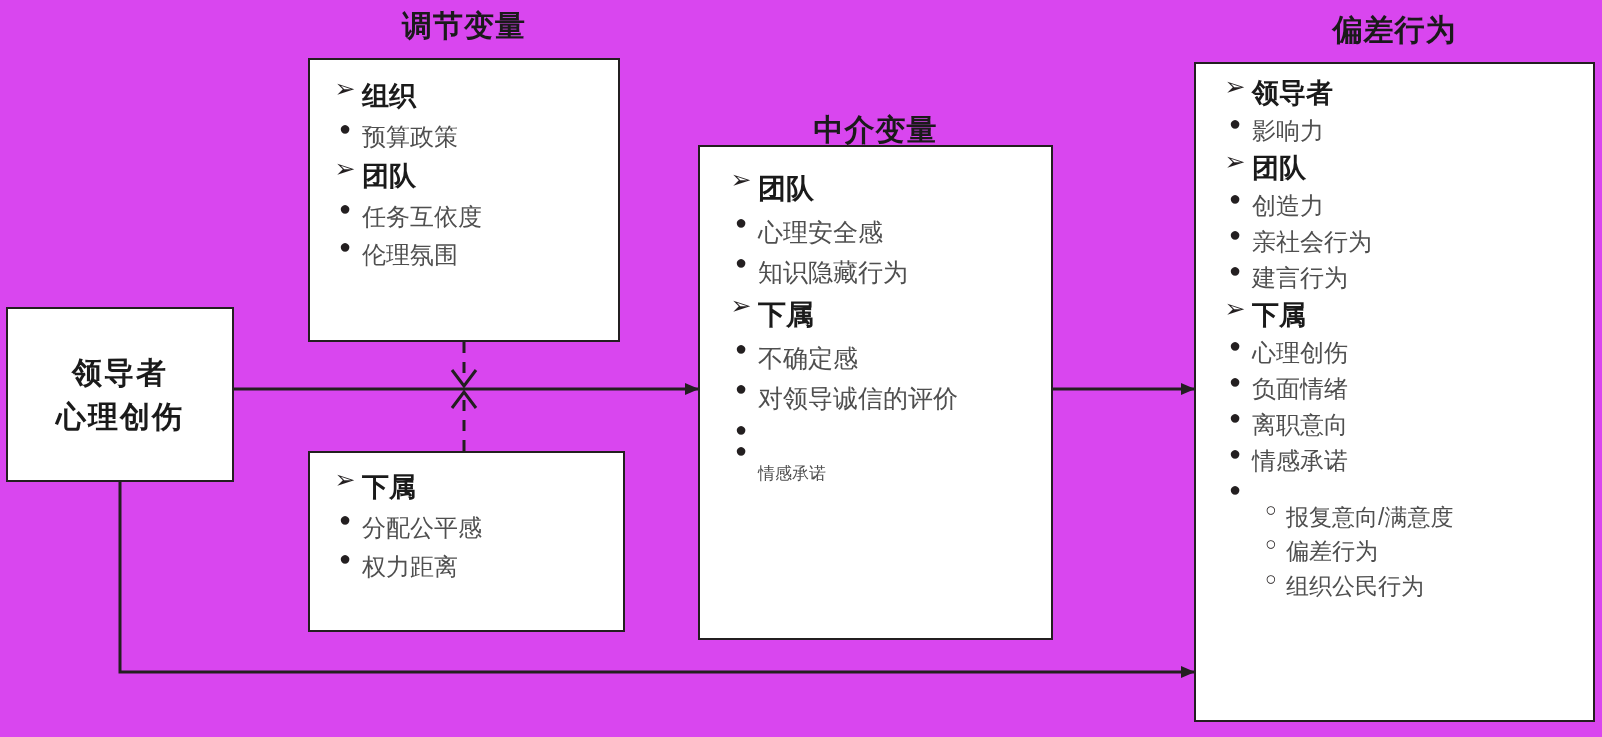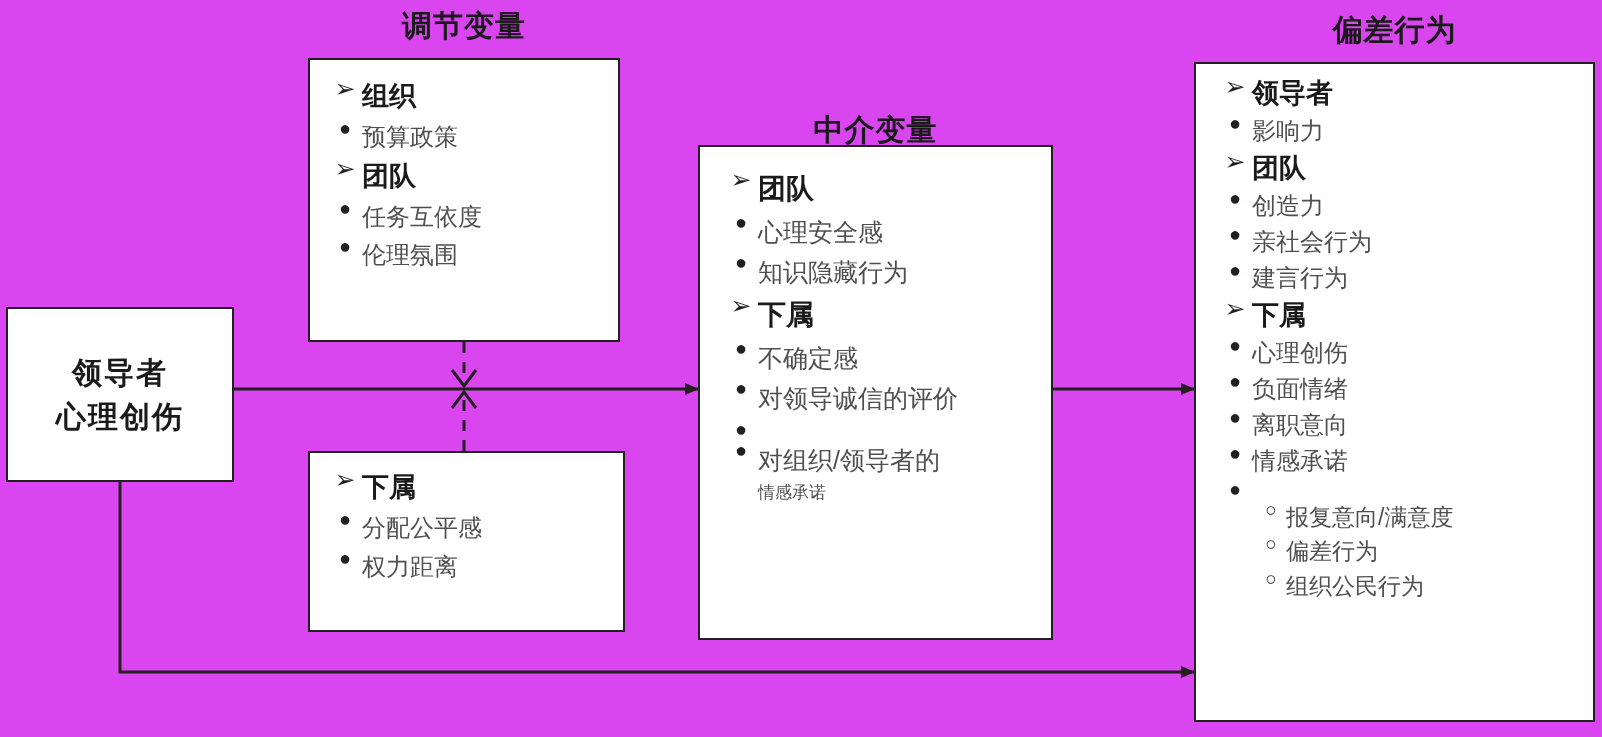--- a/index.html
+++ b/index.html
@@ -228,21 +228,20 @@
         </li>
         <li class="row item">
           <span class="marker">●</span>
           <span class="label">对领导诚信的评价</span>
         </li>
         <li class="row item">
           <span class="marker">●</span>
         </li>
         <li class="row item">
           <span class="marker">●</span>
-          <span class="label">对组织/领导者的</span>
         </li>
         <li class="row cont">
           <span class="label">情感承诺</span>
         </li>
       </ul>
   </div>
 
   <div class="box" id="out-box">
     <ul class="list">
         <li class="row head">

